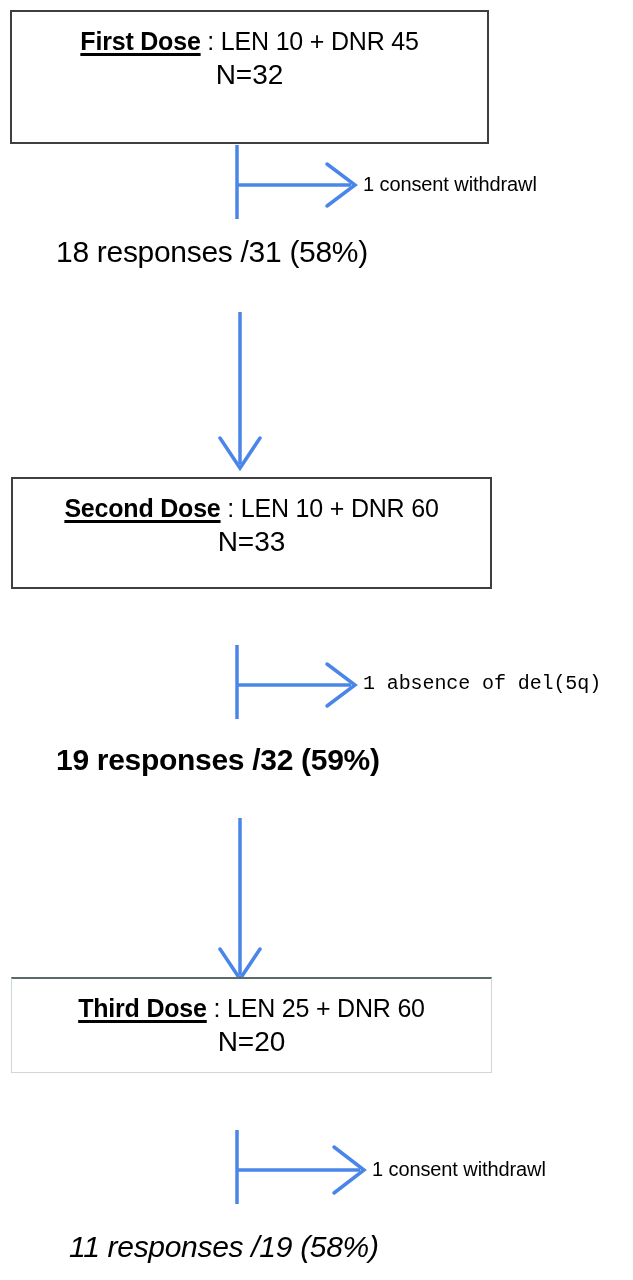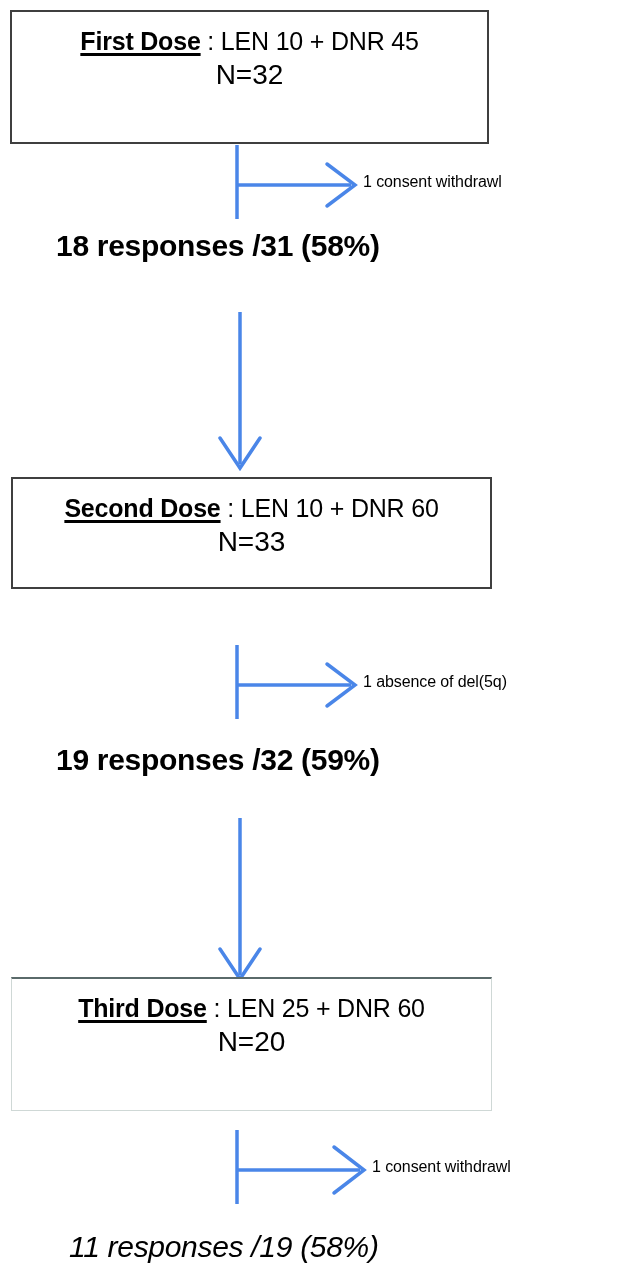--- a/index.html
+++ b/index.html
@@ -49,51 +49,51 @@
     text-decoration-thickness: 2.5px;
   }
   .dose-n {
     font-size: 28px;
     line-height: 1.25;
     margin-top: 0;
   }
 
   #box1 { left: 10px;  top: 10px;   width: 479px; height: 134px; }
   #box2 { left: 11px;  top: 477px;  width: 481px; height: 112px; }
-  #box3 { left: 11px;  top: 977px;  width: 481px; height: 134px; }
+  #box3 { left: 11px;  top: 977px;  width: 481px; height: 96px; }
 
   
   .response-line {
     position: absolute;
     font-size: 30px;
     line-height: 1;
     white-space: nowrap;
     letter-spacing: -0.3px;
   }
-  #resp1 { left: 56px; top: 231px; font-weight: bold; }
+  #resp1 { left: 56px; top: 237px; }
   #resp2 { left: 56px; top: 745px; font-weight: bold; }
   #resp3 { left: 69px; top: 1232px; font-style: italic; }
 
   
   .branch {
     position: absolute;
     height: 78px;
   }
   .branch svg { display: block; }
   .branch-label {
     position: absolute;
-    font-size: 16px;
+    font-size: 20px;
     line-height: 1;
     white-space: nowrap;
     letter-spacing: -0.1px;
   }
   #branch1 { left: 228px; top: 143px; width: 160px; }
   #branch1-label { left: 363px; top: 174px; }
   #branch2 { left: 228px; top: 643px; width: 160px; }
-  #branch2-label { left: 363px; top: 674px; }
+  #branch2-label { left: 363px; top: 674px; font-family: Liberation Mono, monospace; }
   #branch3 { left: 228px; top: 1128px; width: 160px; }
   #branch3-label { left: 372px; top: 1159px; }
 
   
   .flow-arrow {
     position: absolute;
   }
   .flow-arrow svg { display: block; }
   #flow1 { left: 218px; top: 312px; }
   #flow2 { left: 218px; top: 818px; }

